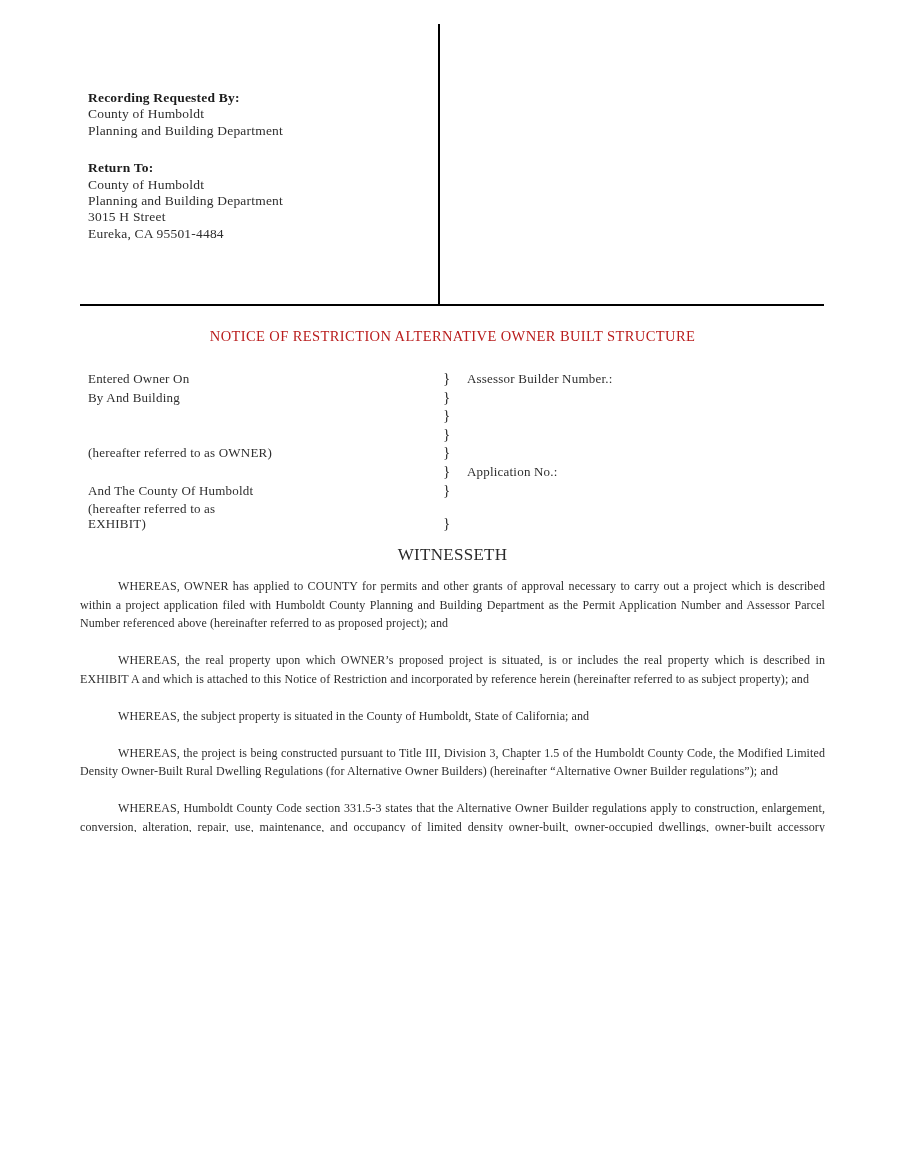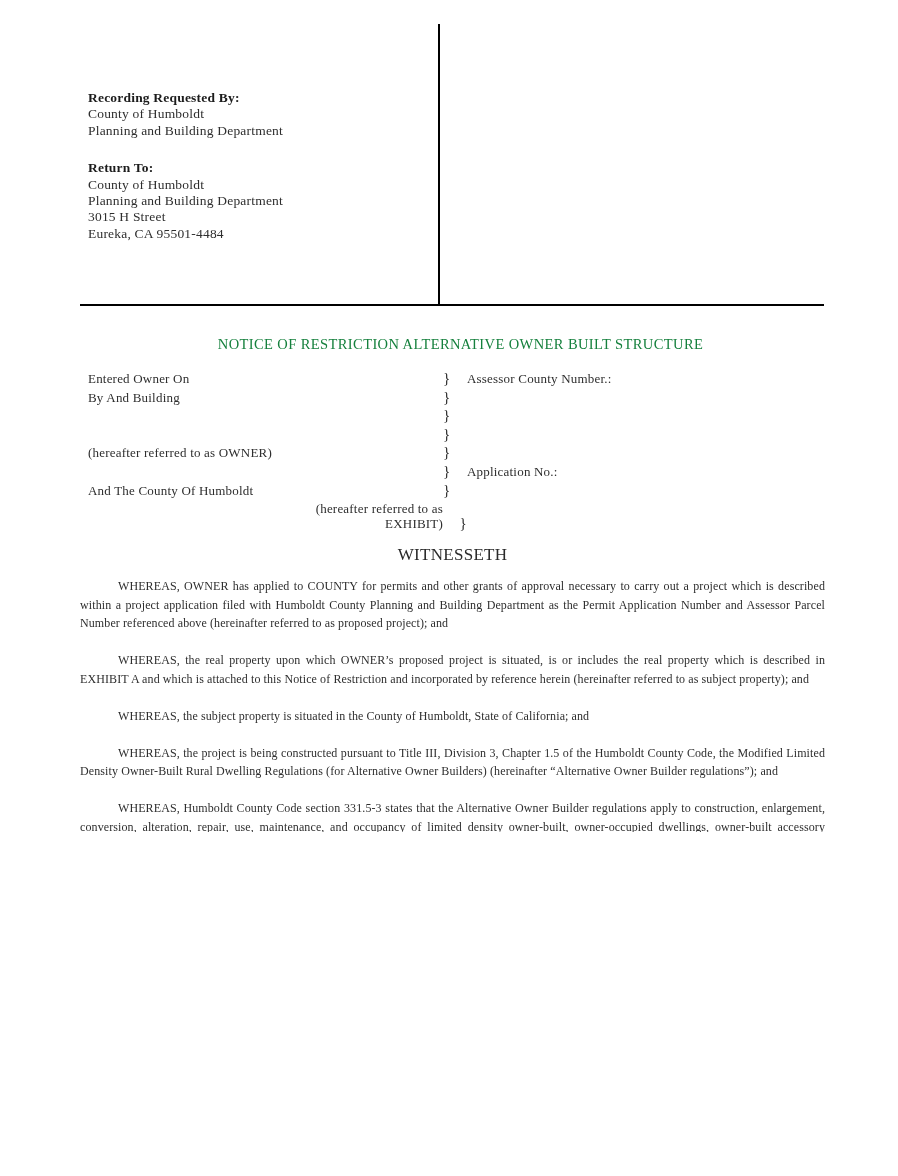--- a/index.html
+++ b/index.html
@@ -45,35 +45,35 @@
   
   .doc-title {
     position: absolute;
     left: 80px;
     top: 328px;
     width: 745px;
     text-align: center;
     font-size: 14.5px;
     font-weight: normal;
     letter-spacing: 0.4px;
-    margin: 8px;
-    color: #15803d;
+    margin: 0;
+    color: #b91c1c;
   }
 
   
   .parties {
     position: absolute;
     left: 88px;
     top: 371px;
     width: 740px;
     font-size: 13px;
     letter-spacing: 0.2px;
   }
   .p-row { display: flex; height: 18.6px; align-items: flex-start; }
-  .p-row.tight { height: 15px; text-align: right; }
+  .p-row.tight { height: 15px; }
   .p-left { width: 355px; }
   .p-brace { width: 24px; font-size: 15px; line-height: 14px; }
   .p-right { flex: 1; }
 
   
   .witnesseth {
     position: absolute;
     left: 80px;
     top: 545px;
     width: 745px;
@@ -118,21 +118,21 @@
     <div>3015 H Street</div>
     <div>Eureka, CA 95501-4484</div>
   </div>
 
   <h1 class="doc-title">NOTICE OF RESTRICTION ALTERNATIVE OWNER BUILT STRUCTURE</h1>
 
   <div class="parties">
     <div class="p-row">
       <span class="p-left">Entered Owner On</span>
       <span class="p-brace">}</span>
-      <span class="p-right">Assessor County Number.:</span>
+      <span class="p-right">Assessor Builder Number.:</span>
     </div>
     <div class="p-row">
       <span class="p-left">By And Building</span>
       <span class="p-brace">}</span>
       <span class="p-right"></span>
     </div>
     <div class="p-row">
       <span class="p-left"></span>
       <span class="p-brace">}</span>
       <span class="p-right"></span>

